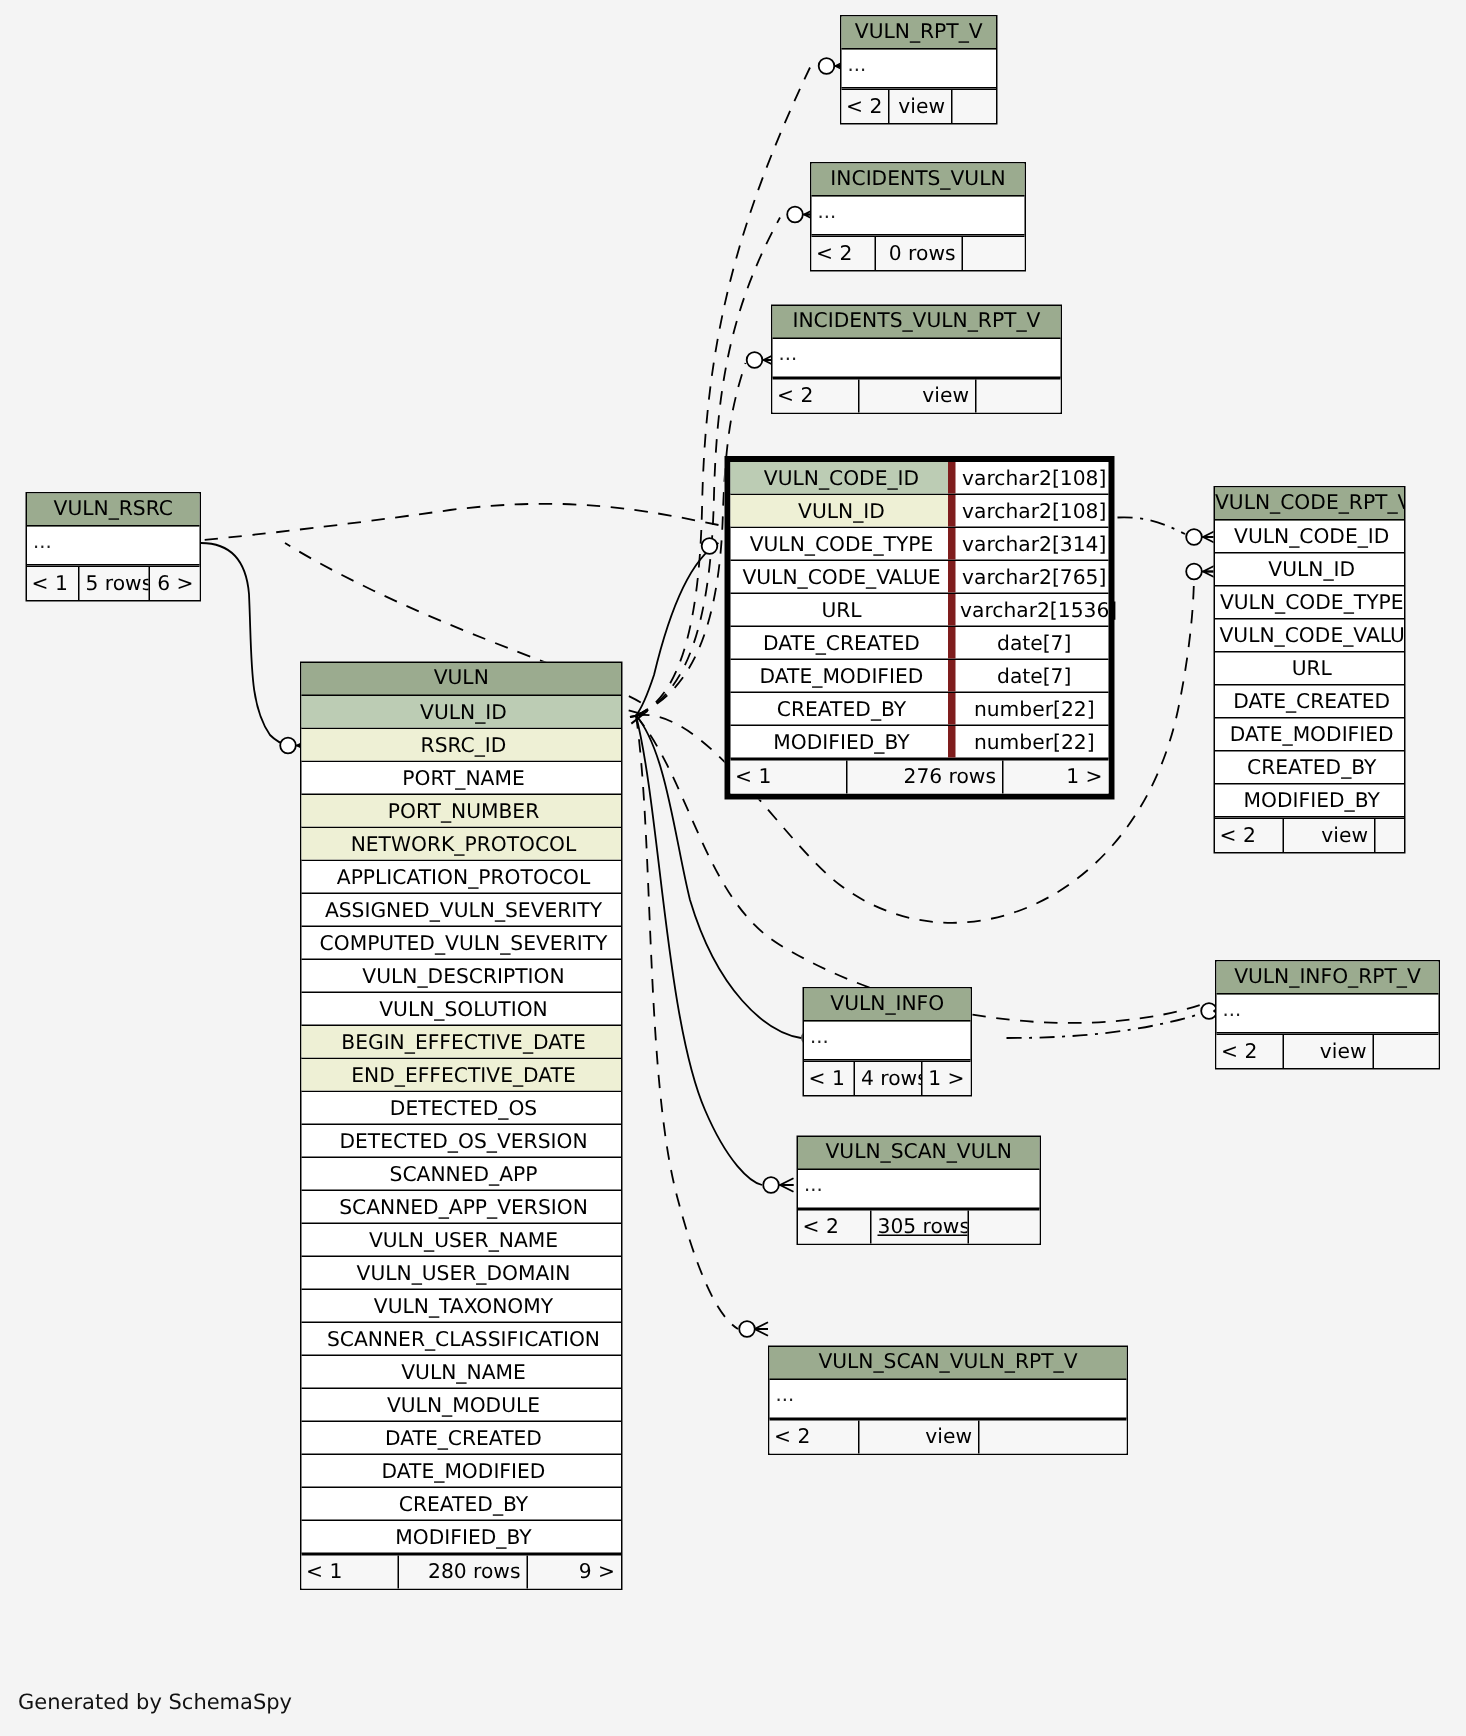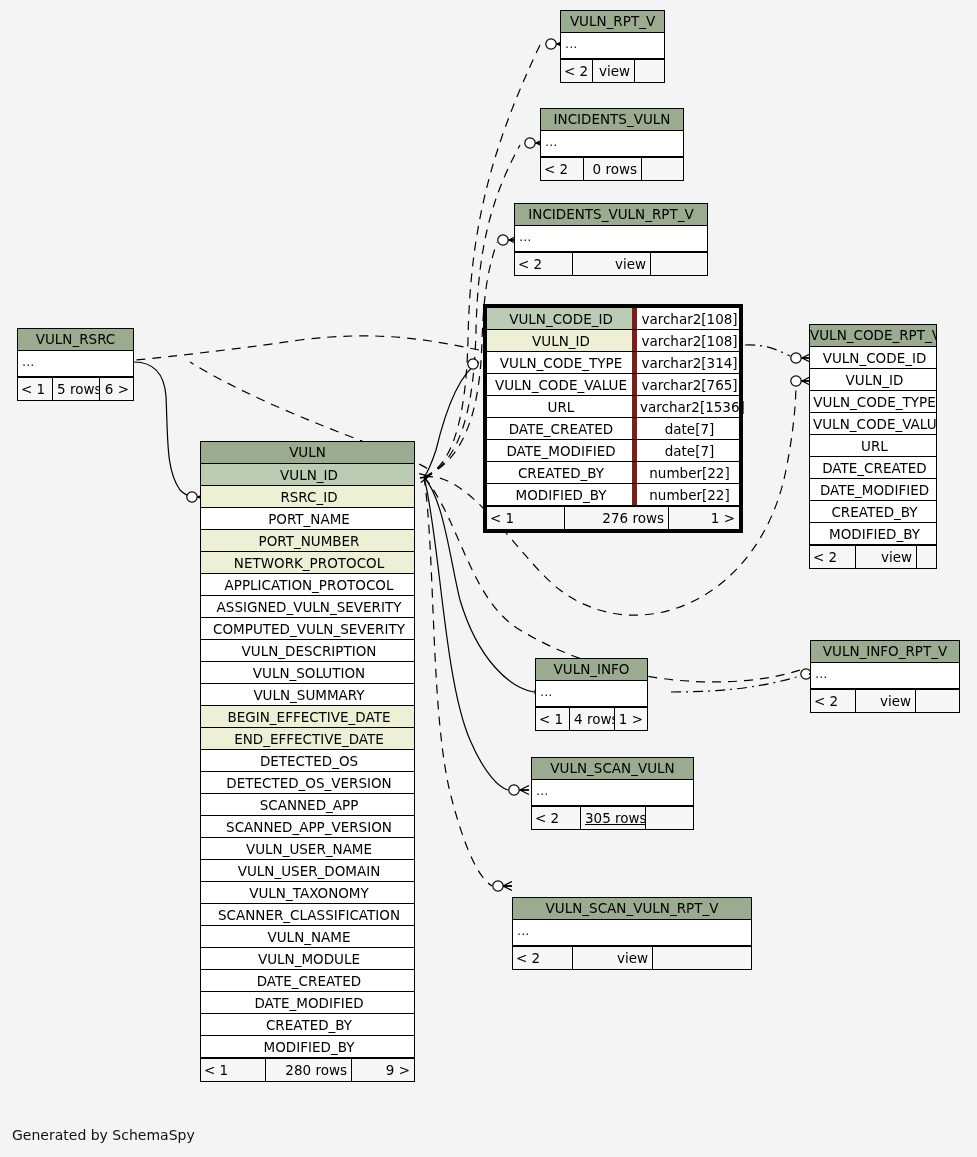--- a/index.html
+++ b/index.html
@@ -290,23 +290,20 @@
       <div class="rowline">
         <div class="cname">COMPUTED_VULN_SEVERITY</div>
       </div>
       <div class="rowline">
         <div class="cname">VULN_DESCRIPTION</div>
       </div>
       <div class="rowline">
         <div class="cname">VULN_SOLUTION</div>
       </div>
       <div class="rowline">
-        <div class="cname">VULN_SUMMARY</div>
-      </div>
-      <div class="rowline">
         <div class="cname fk">BEGIN_EFFECTIVE_DATE</div>
       </div>
       <div class="rowline">
         <div class="cname fk">END_EFFECTIVE_DATE</div>
       </div>
       <div class="rowline">
         <div class="cname">DETECTED_OS</div>
       </div>
       <div class="rowline">
         <div class="cname">DETECTED_OS_VERSION</div>

